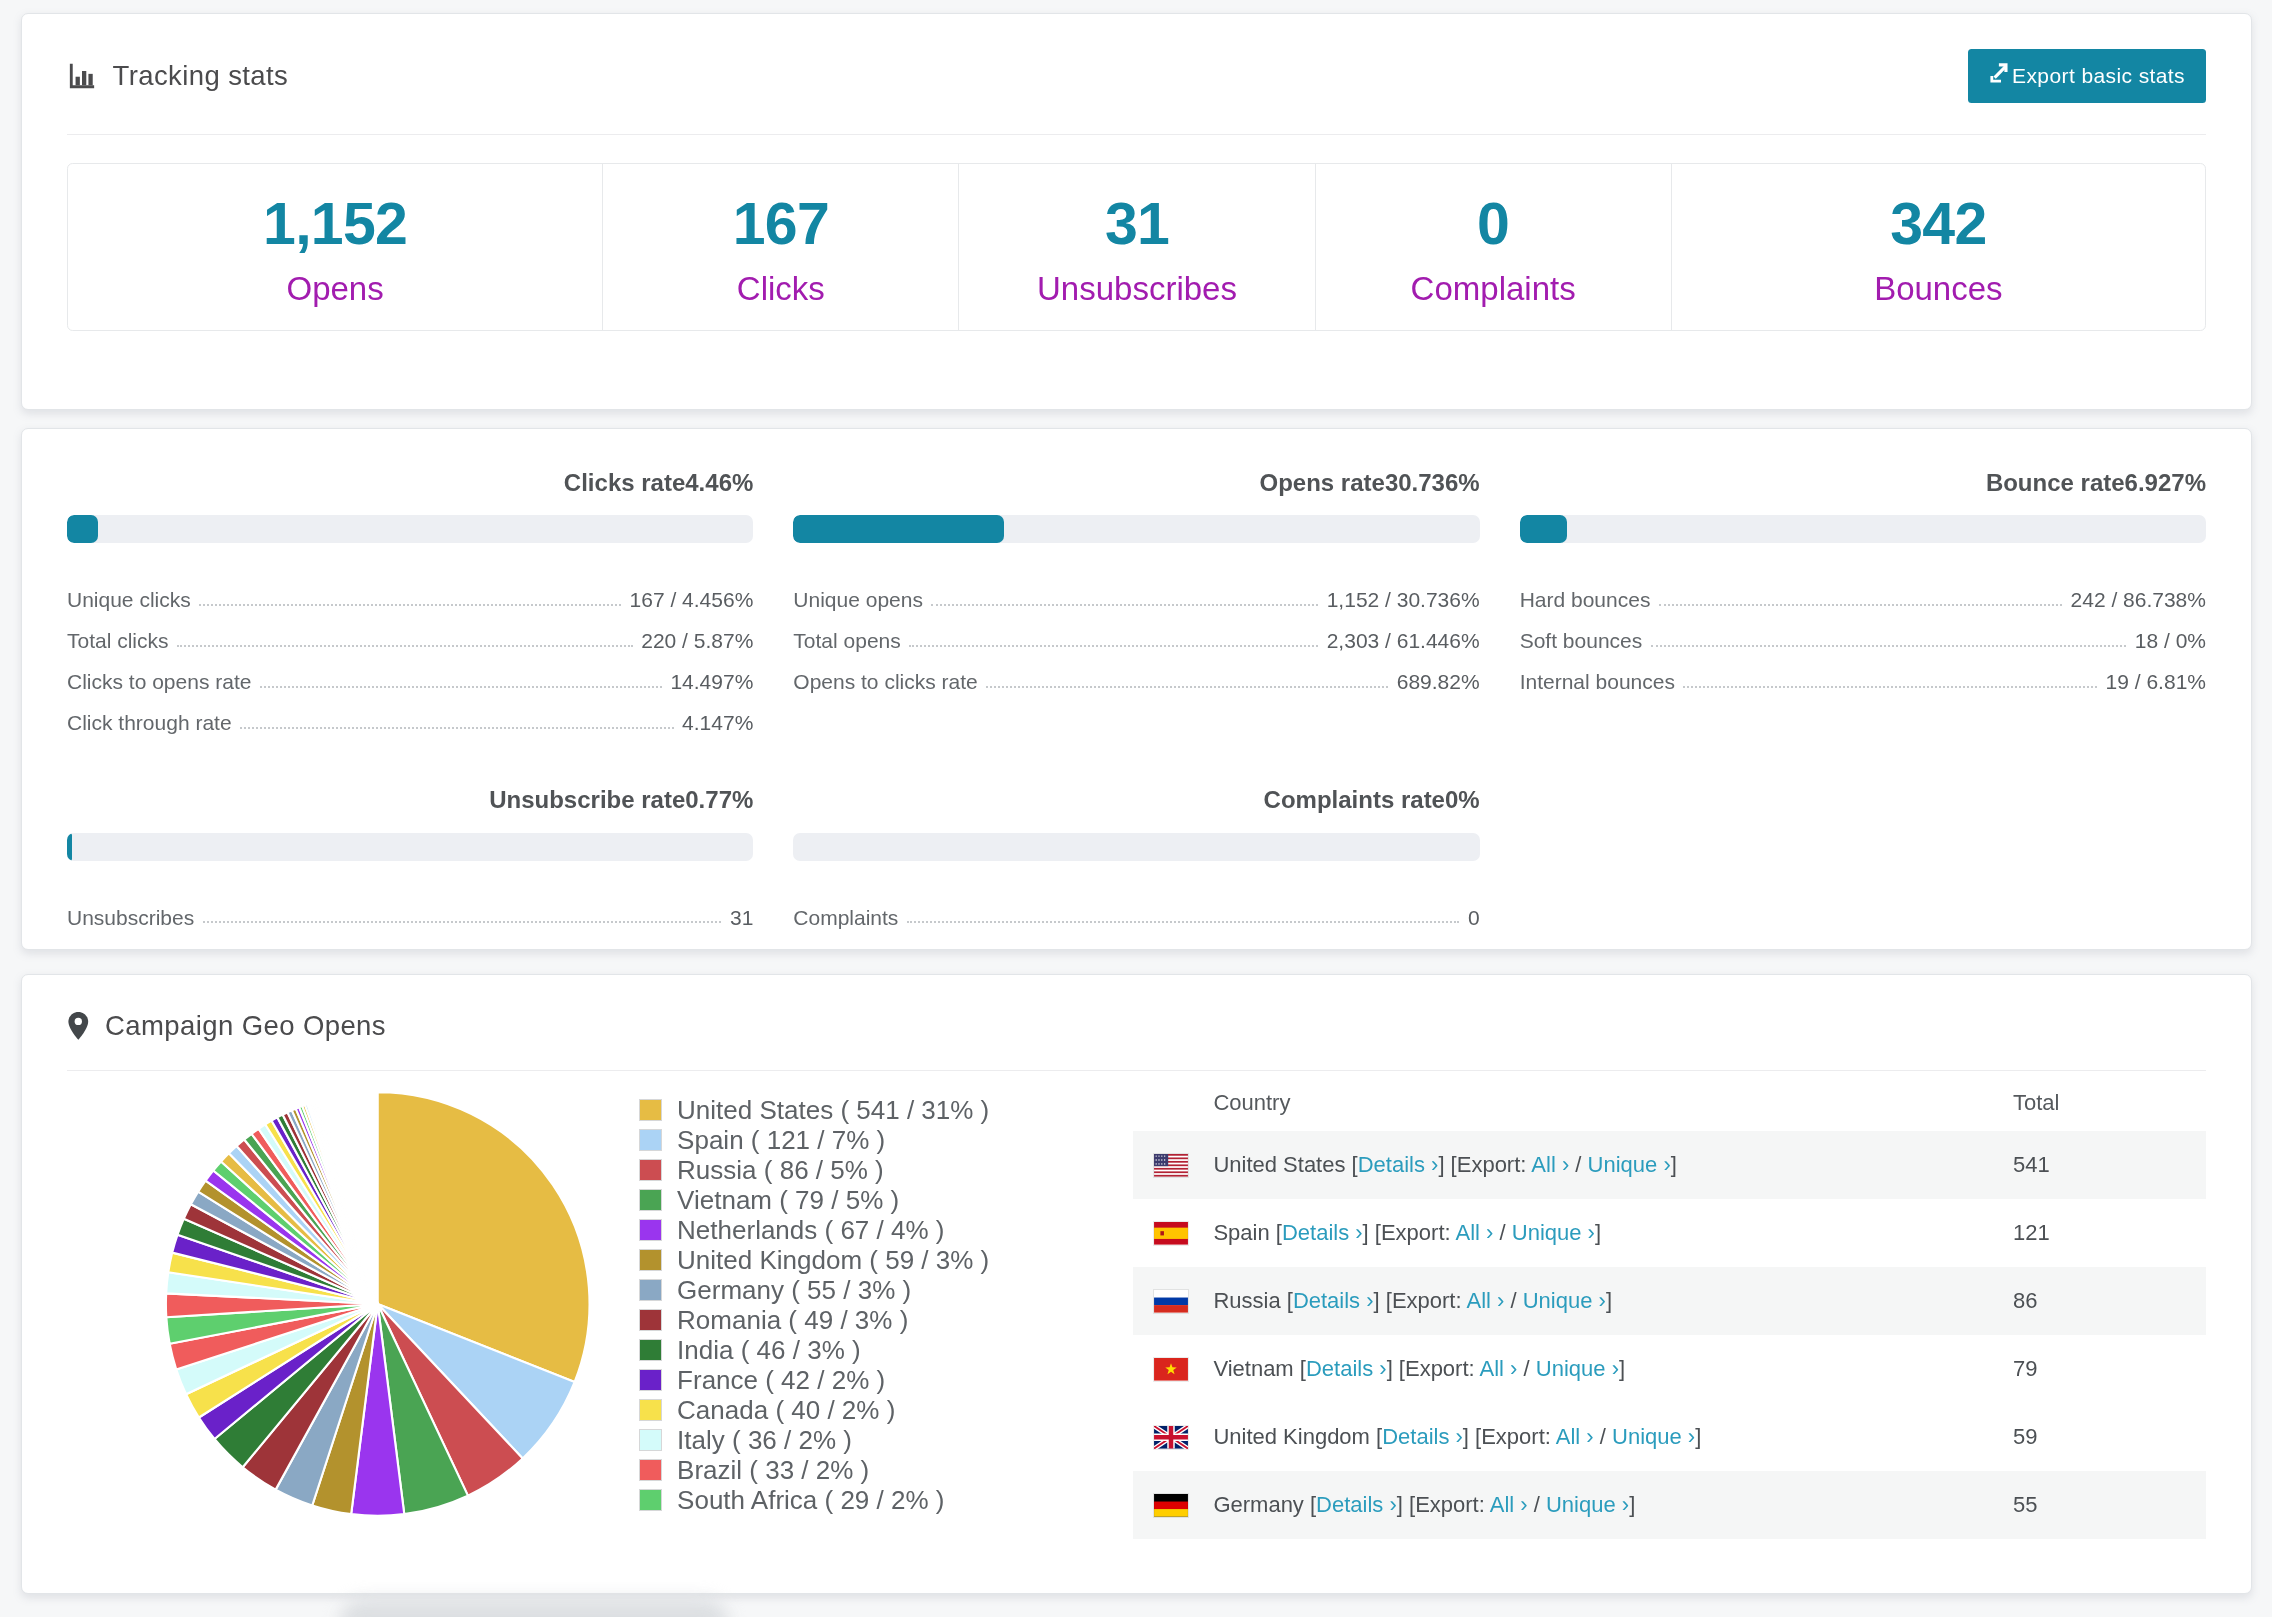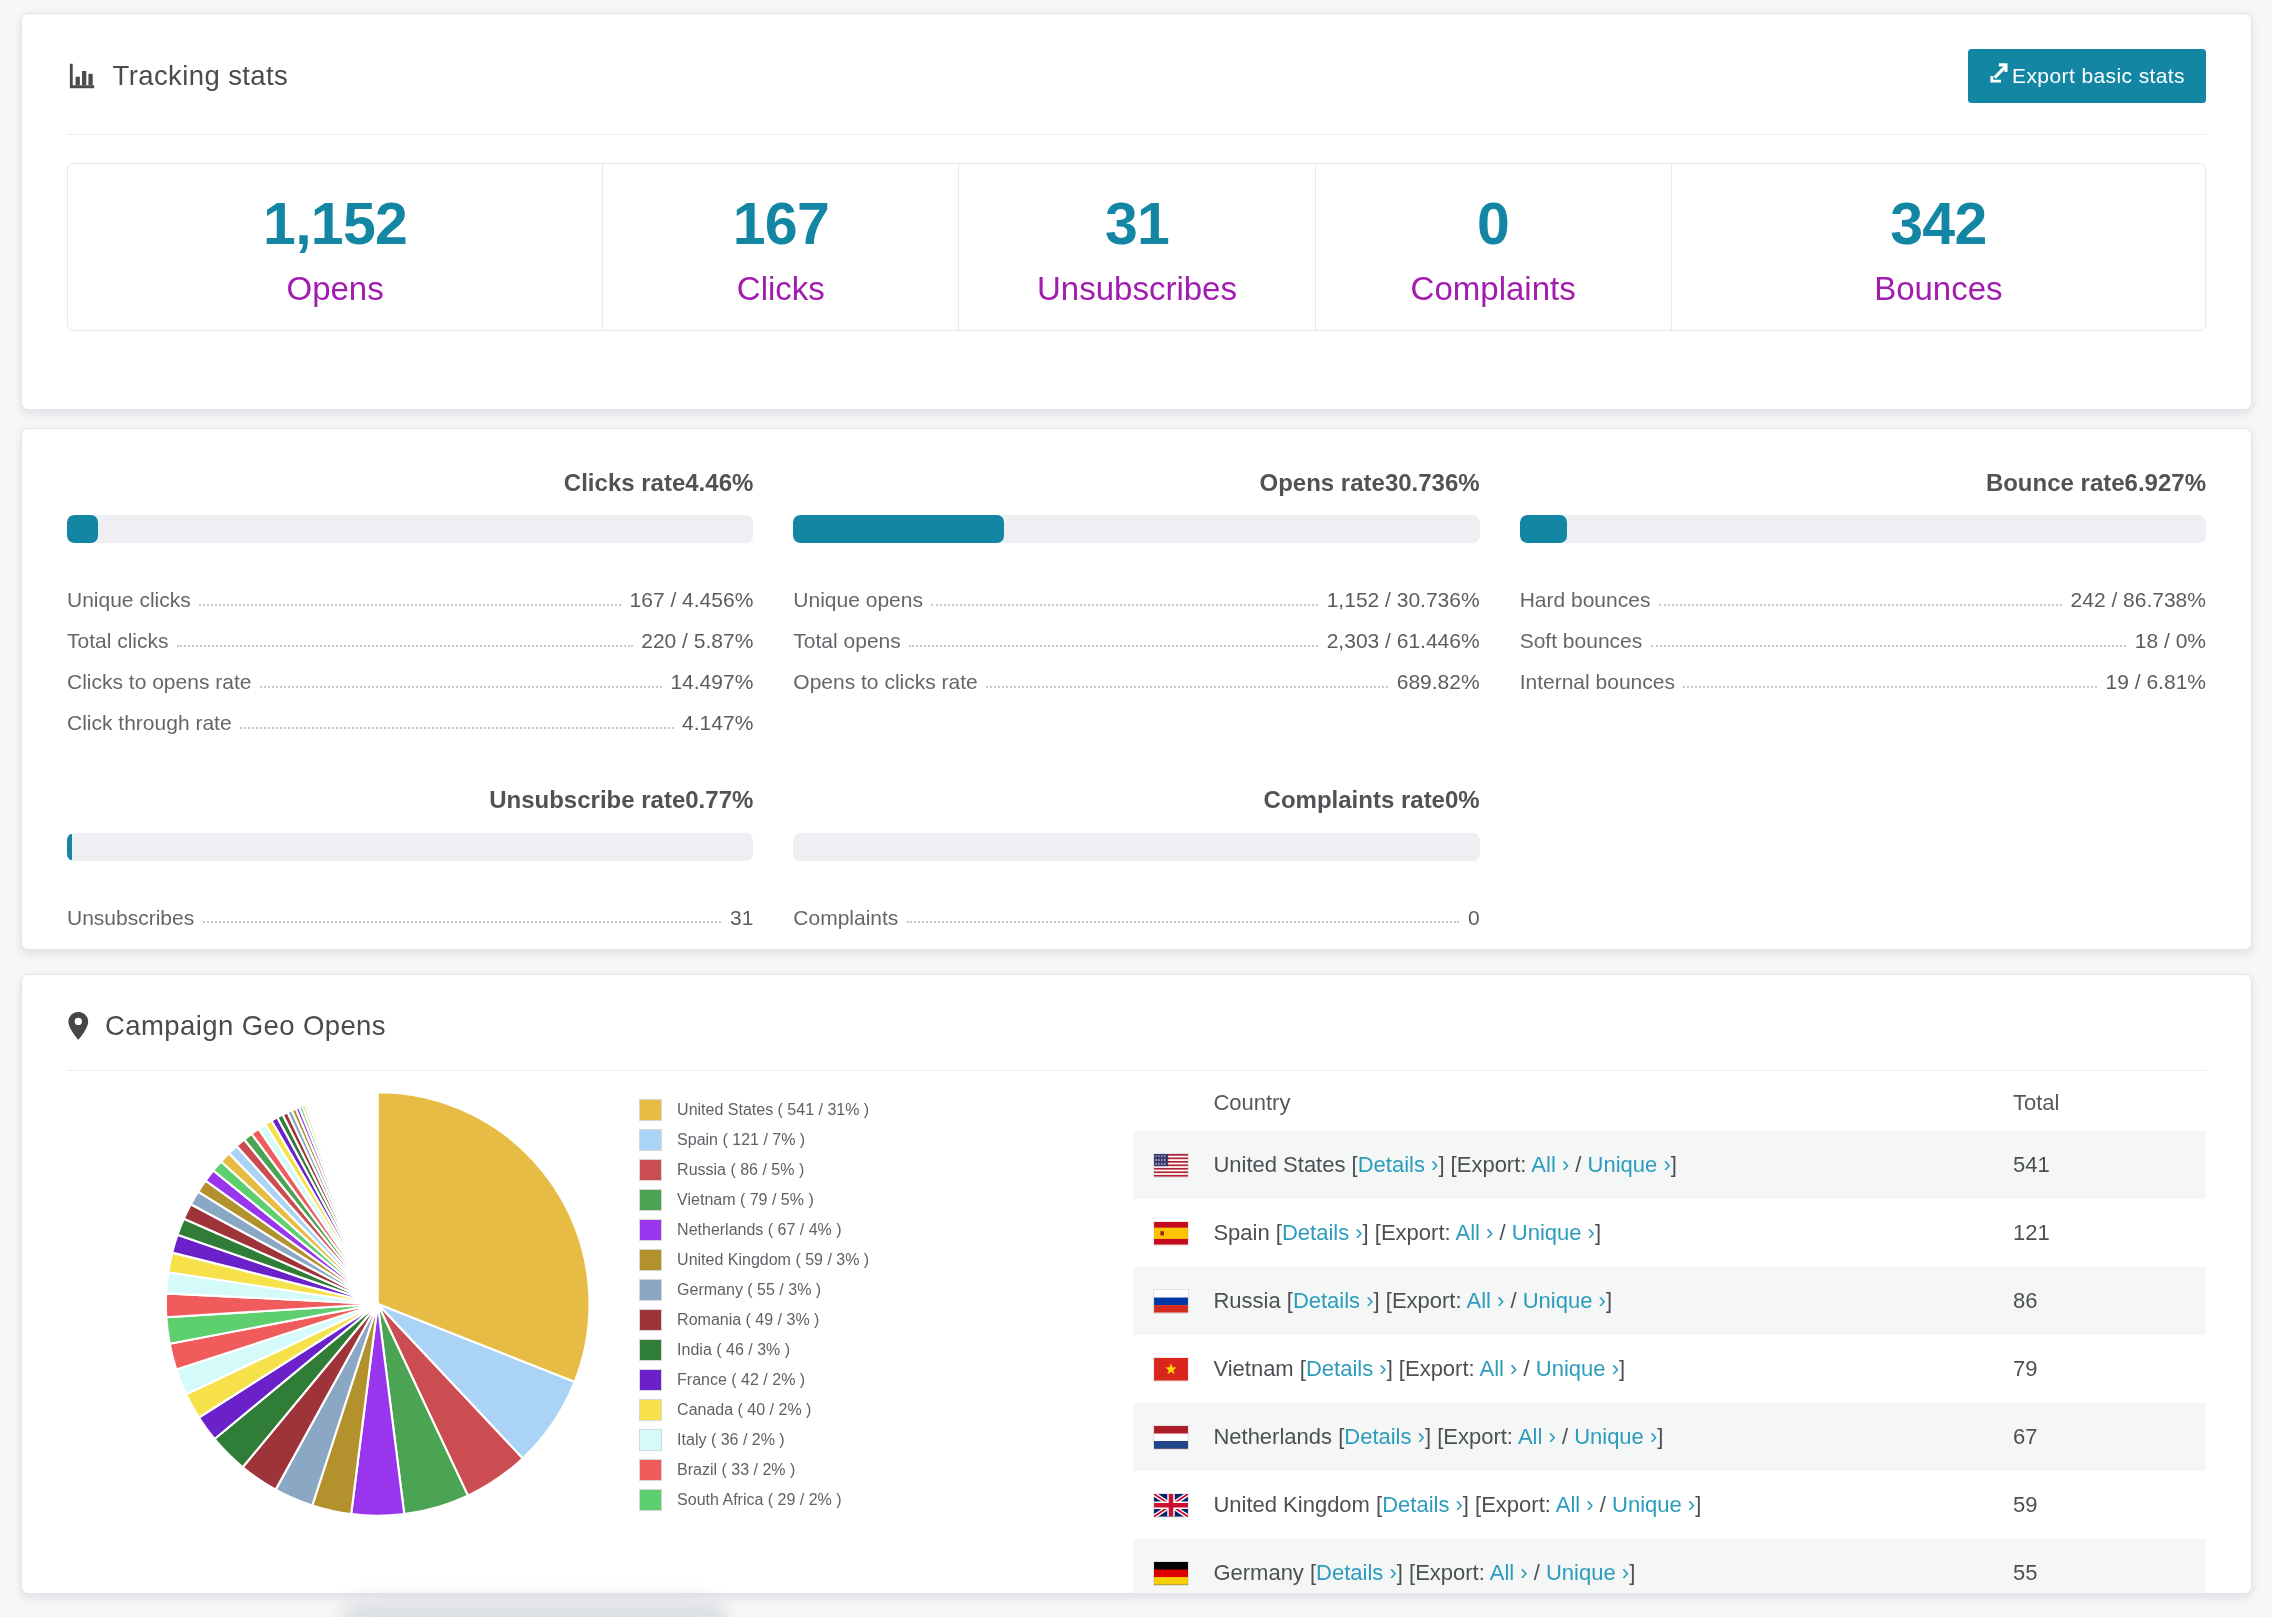--- a/index.html
+++ b/index.html
@@ -55,21 +55,21 @@
   .rate-rows{margin-top:28px;}
   .rate-row{display:flex;align-items:flex-end;height:41px;font-size:21px;color:#63676b;}
   .rate-row .lbl{white-space:nowrap;}
   .rate-row .dots{flex:1;border-bottom:2.1px dotted #c6c9cc;margin:0 8.5px 6.4px;}
   .rate-row .val{white-space:nowrap;color:#595d61;}
   
   .geo-head{padding-bottom:28px;}
   .geo-body{display:flex;align-items:flex-start;}
   .pie-wrap{width:572px;flex:none;}
   .legend{list-style:none;margin-top:24px;width:494px;flex:none;}
-  .legend li{display:flex;align-items:center;gap:15.5px;height:30px;font-size:16px;color:#5e6266;}
+  .legend li{display:flex;align-items:center;gap:15.5px;height:30px;font-size:26px;color:#5e6266;}
   .legend .chip{width:22.6px;height:22.6px;flex:none;border:1.4px solid #d6d7d8;}
   .geo-table{flex:1;margin-top:4.2px;}
   .t-row{display:flex;align-items:center;height:68px;padding:0 17px 0 21px;font-size:22px;color:#4c5054;}
   .t-head-row{height:56px;color:#55595d;border-bottom:0;}
   .t-row.alt{background:var(--rowalt);}
   .t-flag{width:34px;flex:none;margin-right:25.4px;}
   .t-flag svg{display:block;outline:0.7px solid rgba(0,0,0,.08);}
   .t-head-row .t-flag{visibility:hidden;}
   .t-country{flex:1;white-space:nowrap;}
   .t-total{width:176px;flex:none;}
@@ -441,31 +441,20 @@
           <div class="t-row">
             <span class="t-flag">
               <svg width="34" height="22.6" viewBox="0 0 48 32">
                 <rect width="48" height="32" fill="#da251d"></rect>
                 <polygon points="24,7.5 26,13.25 32.1,13.4 27.2,17 29,22.9 24,19.4 19,22.9 20.8,17 15.9,13.4 22,13.25" fill="#ffde00"></polygon>
               </svg>
             </span>
             <span class="t-country"><span>Vietnam </span><span class="dim">[</span><a href="#">Details ›</a><span class="dim">] [Export: </span><a href="#">All ›</a><span class="dim"> / </span><a href="#">Unique ›</a><span class="dim">]</span></span>
             <span class="t-total">79</span>
           </div>
-          <div class="t-row alt">
-            <span class="t-flag">
-              <svg width="34" height="22.6" viewBox="0 0 48 32">
-                <rect width="48" height="32" fill="#ae1c28"></rect>
-                <rect y="10.666666666666666" width="48" height="10.666666666666666" fill="#fff"></rect>
-                <rect y="21.333333333333332" width="48" height="10.666666666666666" fill="#21468b"></rect>
-              </svg>
-            </span>
-            <span class="t-country"><span>Netherlands </span><span class="dim">[</span><a href="#">Details ›</a><span class="dim">] [Export: </span><a href="#">All ›</a><span class="dim"> / </span><a href="#">Unique ›</a><span class="dim">]</span></span>
-            <span class="t-total">67</span>
-          </div>
           <div class="t-row">
             <span class="t-flag">
               <svg width="34" height="22.6" viewBox="0 0 48 32">
                 <rect width="48" height="32" fill="#012169"></rect>
                 <path d="M0 0 L48 32 M48 0 L0 32" stroke="#fff" stroke-width="6.4"></path>
                 <path d="M0 0 L48 32 M48 0 L0 32" stroke="#c8102e" stroke-width="2.6"></path>
                 <path d="M24 0 V32 M0 16 H48" stroke="#fff" stroke-width="10.6"></path>
                 <path d="M24 0 V32 M0 16 H48" stroke="#c8102e" stroke-width="6.4"></path>
               </svg>
             </span>

